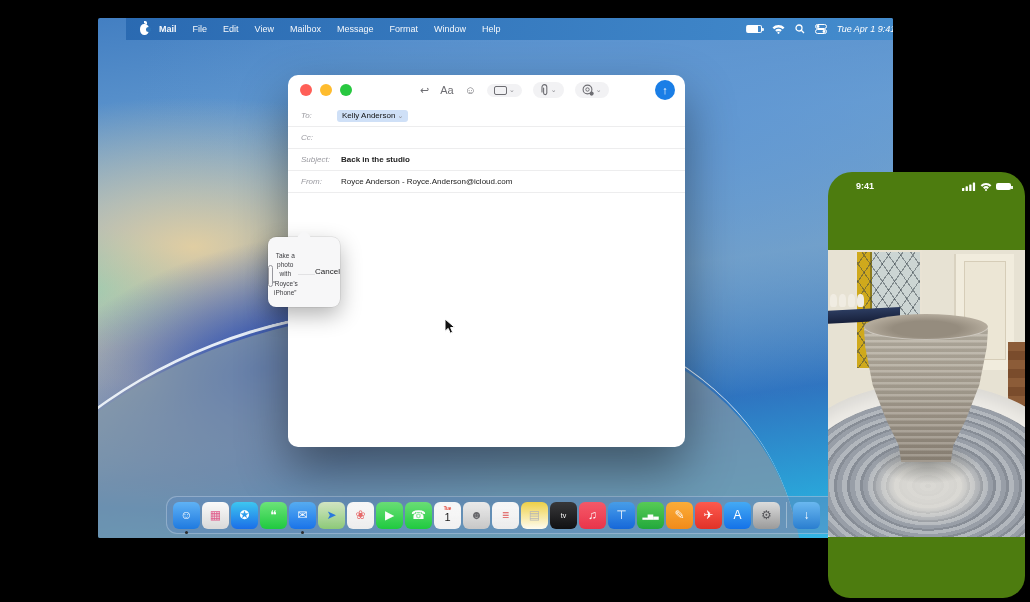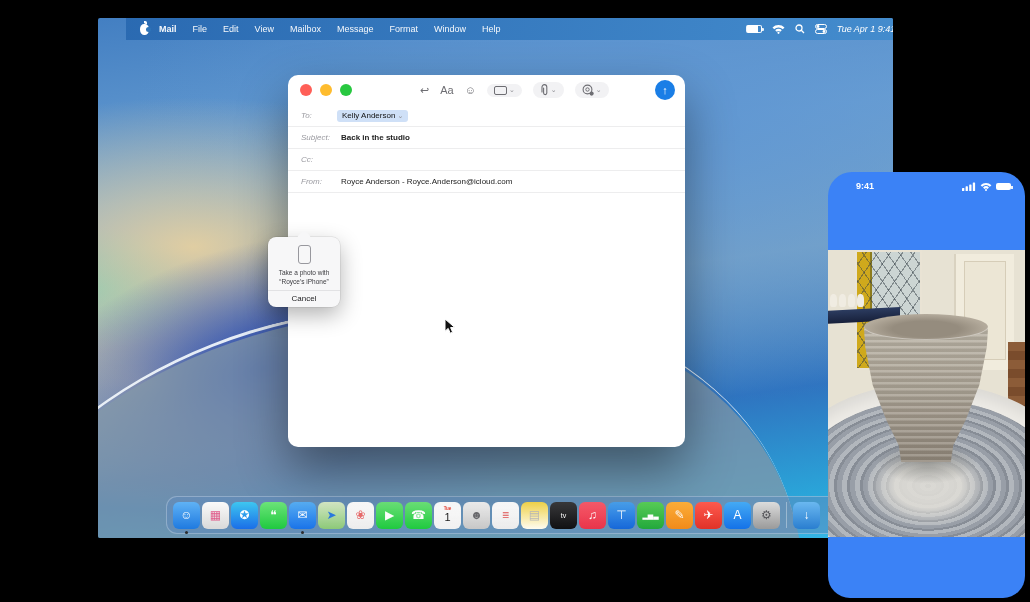--- a/index.html
+++ b/index.html
@@ -70,21 +70,21 @@
   .pill { background:#cfe0f7; border-radius:3px; padding:1.5px 5px; color:#111; }
   .pill .chev { color:#55master0; }
   .subjectv { font-weight:600; }
   .body-text { padding:10px 13px 0; line-height:1.4; color:#111; width:385px; }
   .caret { position:absolute; left:13px; top:172px; width:1.5px; height:11px; background:#3478f6; }
 
   
   .popover { position:absolute; left:170px; top:219px; width:72px; height:70px;
     background:#f7f7f8; border-radius:8px; z-index:20;
     box-shadow:0 8px 22px rgba(0,0,0,.3), 0 0 0 .5px rgba(0,0,0,.12);
-    display:flex; flex-direction:column; align-items:center; }
+    display:flex; align-items:center; }
   .popover::before { content:""; position:absolute; top:-5px; left:31px; width:10px; height:10px;
     background:#f7f7f8; transform:rotate(45deg); border-radius:2px; }
   .pop-phone { width:13px; height:22px; border:1.5px solid #98989e; border-radius:3px; margin-top:8px; }
   .pop-text { font-size:6.5px; color:#3c3c40; text-align:center; line-height:1.4; margin-top:4px; }
   .pop-div { width:100%; height:1px; background:#e2e2e4; margin-top:4px; }
   .pop-cancel { font-size:8px; color:#1c1c1e; padding:3px 0 4px; font-weight:500; }
 
   
   .cursor { position:absolute; left:346px; top:300px; z-index:30; }
 
@@ -99,21 +99,21 @@
     border-radius:50%; background:#2c2c2e; }
   .dicon .cal-top { font-size:4.5px; color:#e63b2e; font-weight:bold; }
   .dicon .cal-num { font-size:11px; color:#222; }
   .ddiv { width:1px; height:26px; background:rgba(255,255,255,.35); margin:0 4px; }
   .trash-g { width:13px; height:15px; border:1px solid rgba(255,255,255,.55);
     border-top:2.5px solid rgba(255,255,255,.75); border-radius:2px 2px 3px 3px;
     background:linear-gradient(rgba(225,232,238,.55), rgba(200,208,215,.35)); }
 
   
   .iphone { position:absolute; left:828px; top:172px; width:197px; height:426px;
-    background:#3b82f6; border-radius:24px 24px 22px 22px; overflow:hidden; z-index:40; }
+    background:#4d7c0f; border-radius:24px 24px 22px 22px; overflow:hidden; z-index:40; }
   .istatus { position:absolute; top:8px; left:0; width:100%; height:16px; color:#fff; }
   .itime { position:absolute; left:28px; top:1px; font-size:9px; font-weight:600; }
   .istat-icons { position:absolute; right:14px; top:2px; display:flex; gap:4px; align-items:center; }
   .ibatt { width:15px; height:7px; border:1px solid rgba(255,255,255,.95); border-radius:2px;
     background:#fff; position:relative; }
   .ibatt::after { content:""; position:absolute; right:-2.5px; top:1.5px; width:1.5px; height:3px;
     background:rgba(255,255,255,.9); }
 
   .photo { position:absolute; left:0; top:78px; width:197px; height:287px;
     background:#e7e2d3; overflow:hidden; }
@@ -233,25 +233,25 @@
       </div>
 
       <div class="frow">
         <span class="flabel">To:</span>
         <span class="pill">
           <span>Kelly Anderson</span>
           <span class="chev">⌄</span>
         </span>
       </div>
       <div class="frow">
+        <span class="flabel">Cc:</span>
+      </div>
+      <div class="frow">
         <span class="flabel" style="width:40px">Subject:</span>
         <span class="subjectv">Back in the studio</span>
-      </div>
-      <div class="frow">
-        <span class="flabel">Cc:</span>
       </div>
       <div class="frow">
         <span class="flabel" style="width:40px">From:</span>
         <span>Royce Anderson - Royce.Anderson@icloud.com</span>
       </div>
 
       <div class="caret"></div>
     </div>
 
     <div class="popover">

